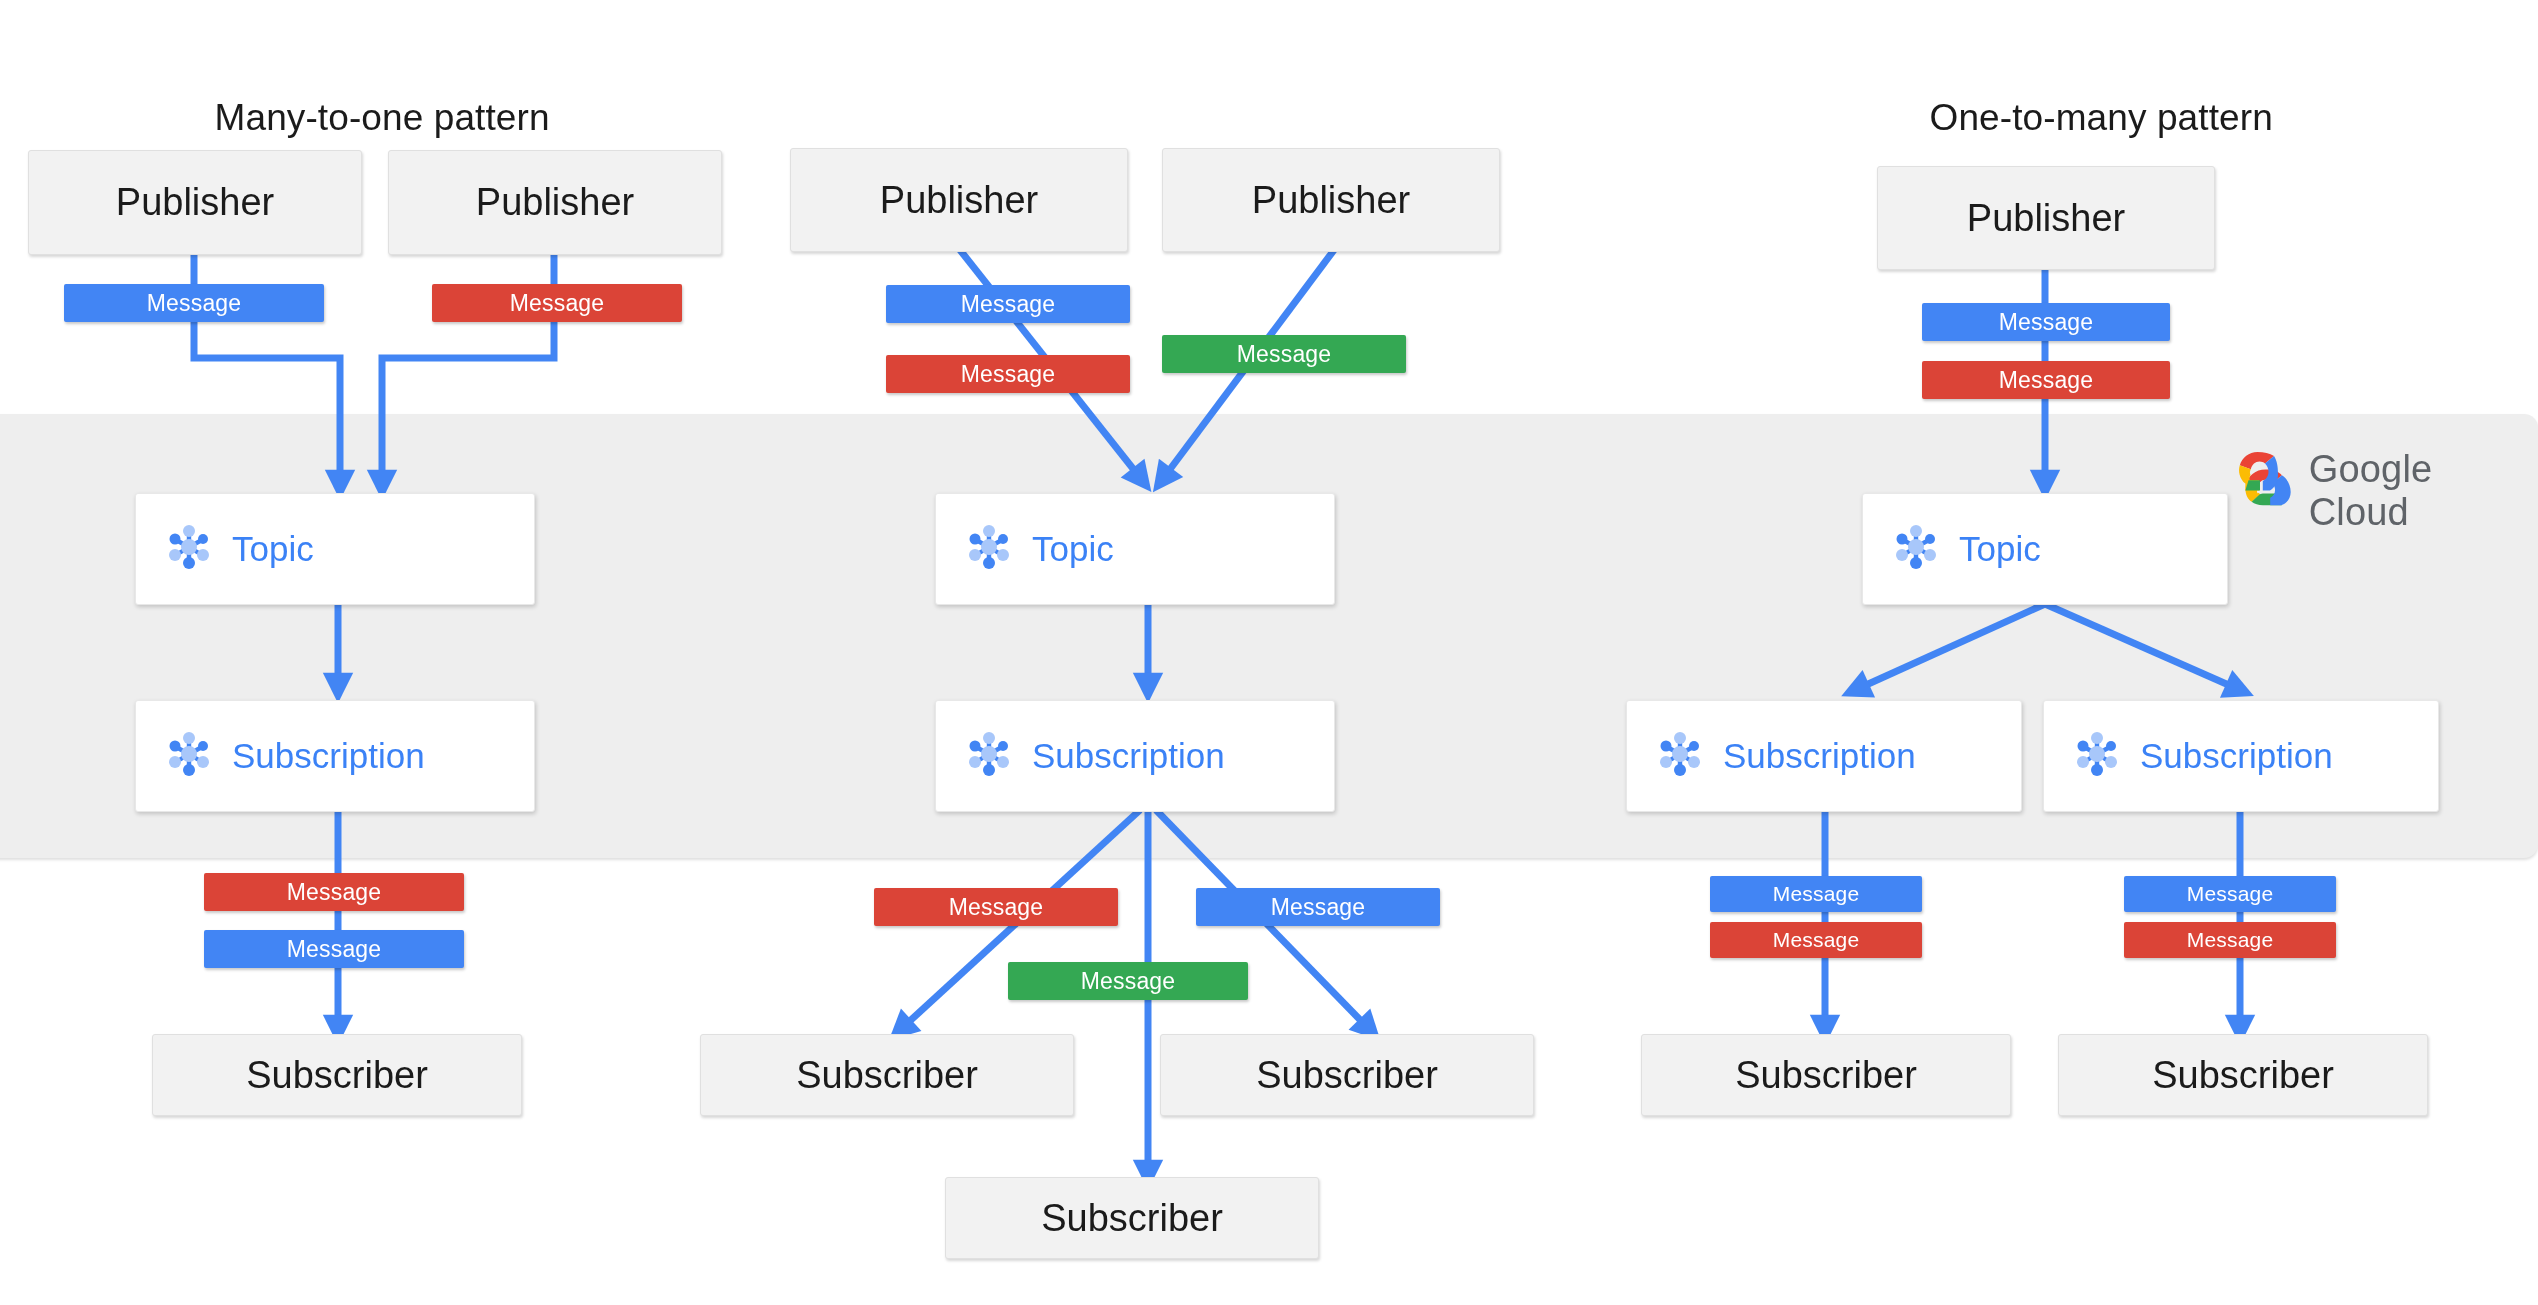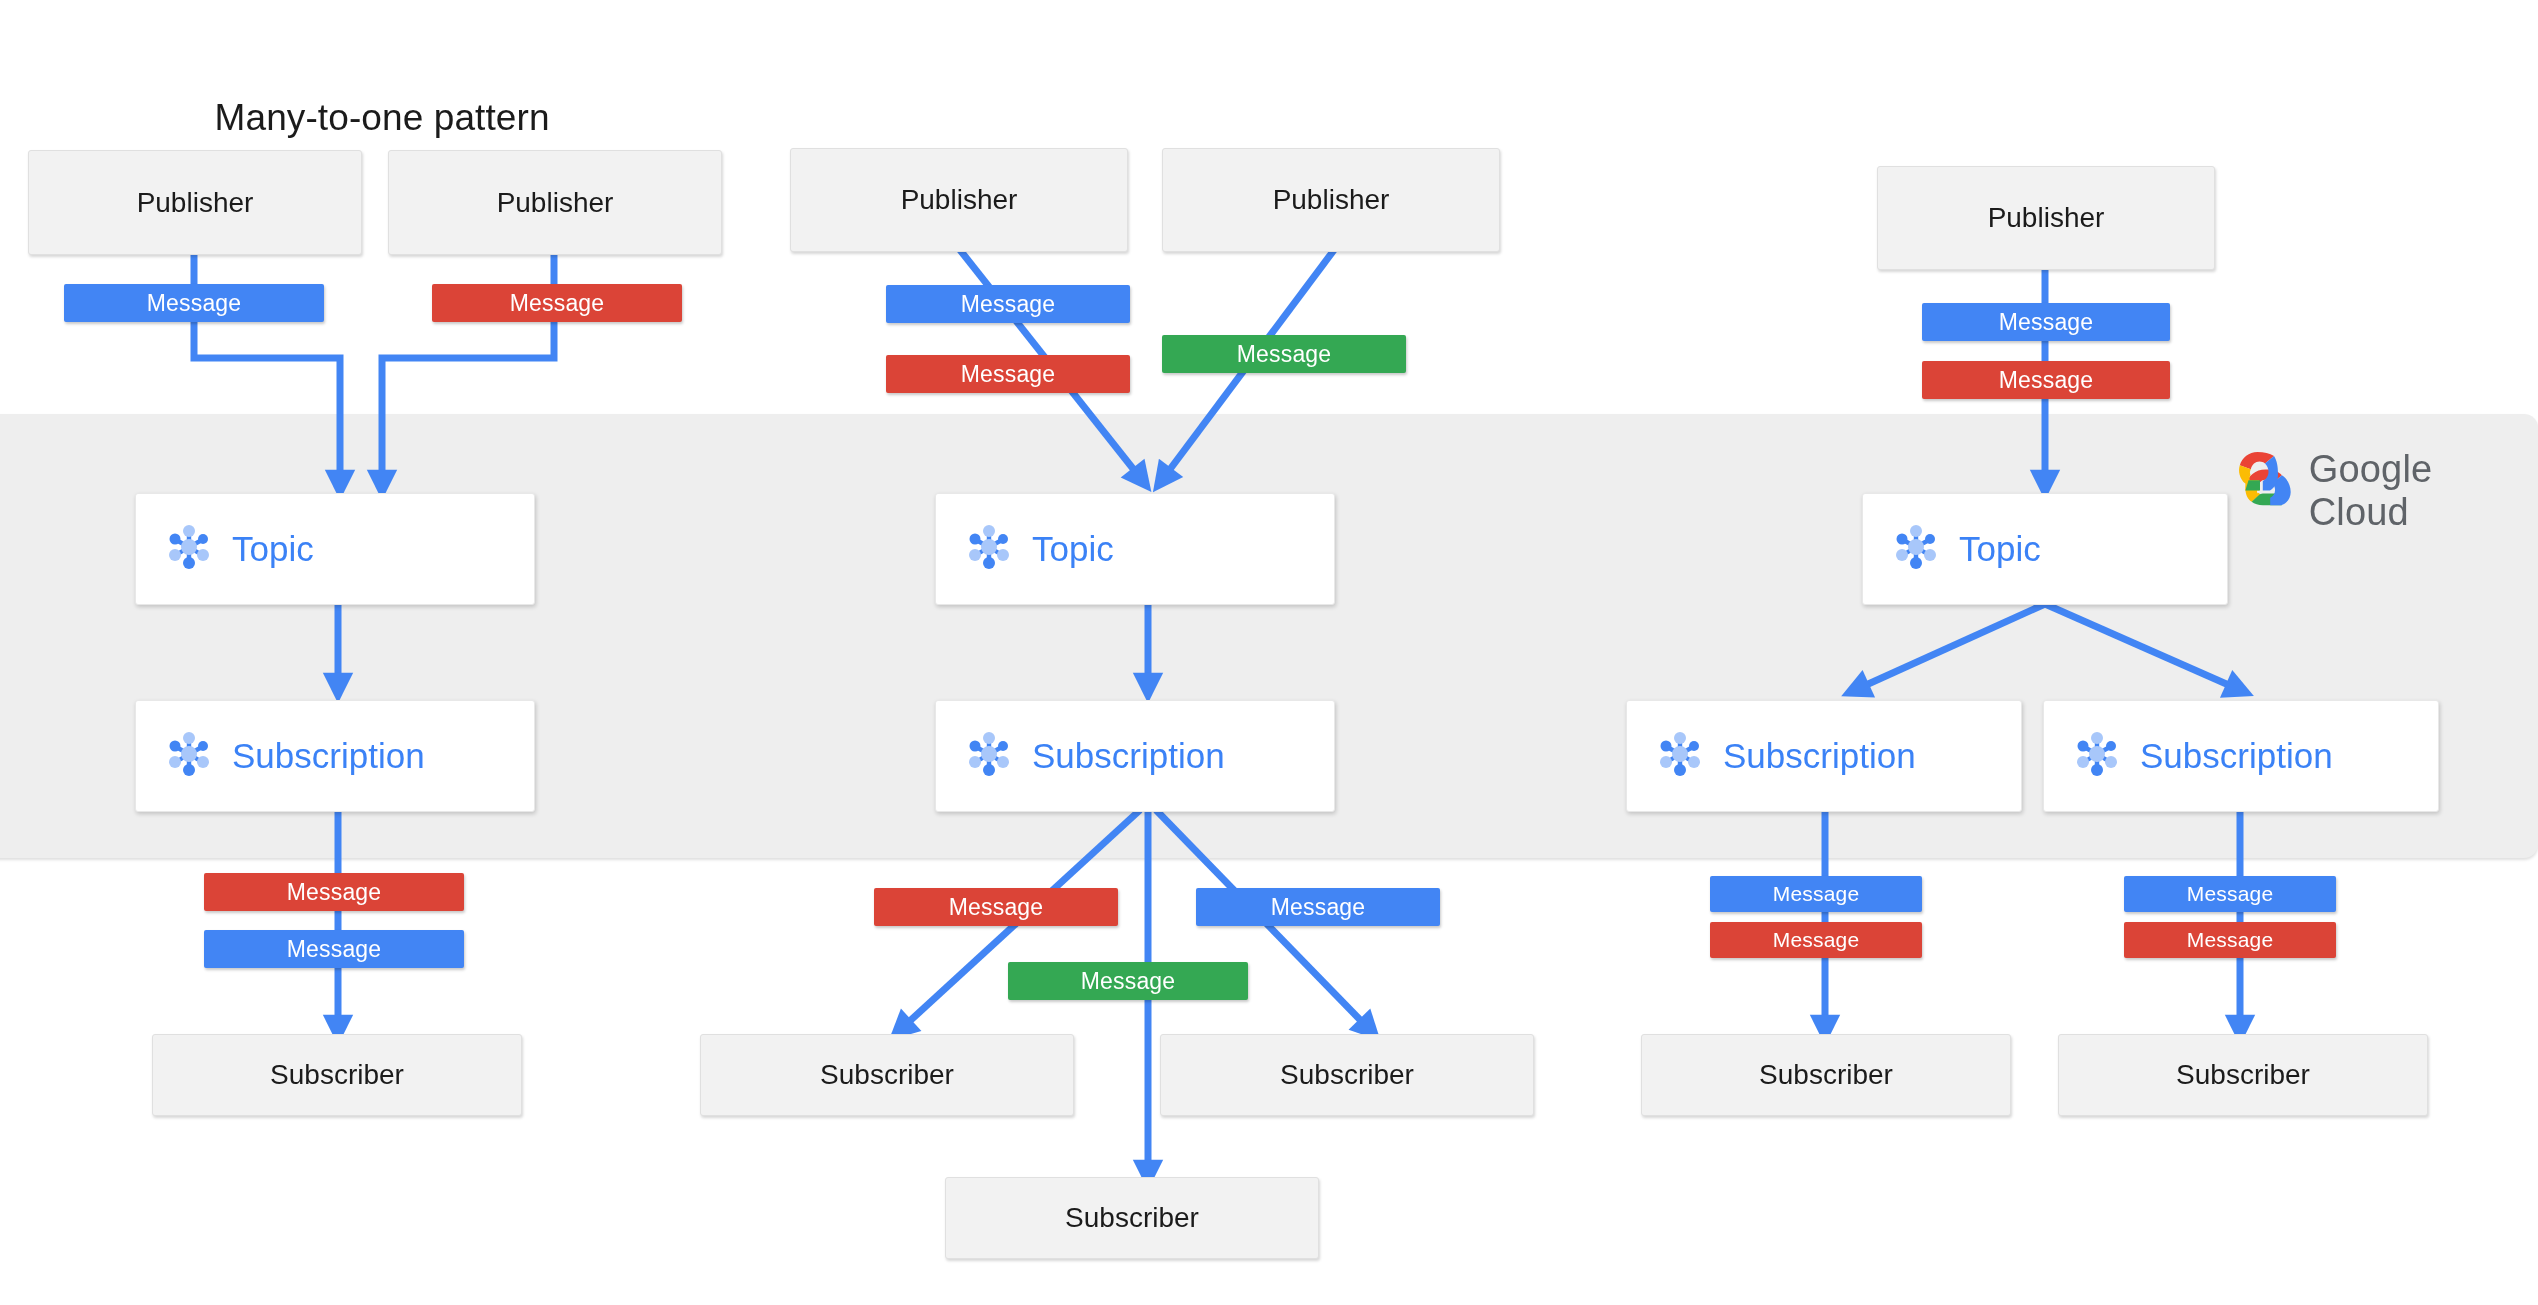--- a/index.html
+++ b/index.html
@@ -12,21 +12,21 @@
               box-shadow:0 2px 3px rgba(0,0,0,.13);}
 
   
   .col-title{position:absolute;font-size:37px;color:#1b1b1b;white-space:pre;
              letter-spacing:.1px;}
 
   
   .node-box{position:absolute;background:#F2F2F2;border:1px solid #E0E0E0;
             border-radius:3px;box-shadow:1px 2px 3px rgba(0,0,0,.16);
             display:flex;align-items:center;justify-content:center;}
-  .node-box .lbl{font-size:28px;color:#1b1b1b;}
+  .node-box .lbl{font-size:38px;color:#1b1b1b;}
 
   
   .svc-box{position:absolute;background:#FFFFFF;border:1px solid #E8E8E8;
            border-radius:3px;box-shadow:1px 2px 4px rgba(0,0,0,.18);
            display:flex;align-items:center;}
   .svc-box .ic{flex:0 0 auto;margin-left:26px;margin-right:16px;}
   .svc-box .lbl{font-size:35px;color:#3b82f6;text-align:center;}
 
   
   .msg{position:absolute;border-radius:2px;box-shadow:1px 2px 3px rgba(0,0,0,.22);
@@ -258,20 +258,23 @@
   <div class="node-box" style="left:700px;top:1034px;width:372px;height:80px;">
     <span class="lbl">Subscriber</span>
   </div>
   <div class="node-box" style="left:1160px;top:1034px;width:372px;height:80px;">
     <span class="lbl">Subscriber</span>
   </div>
   <div class="node-box" style="left:945px;top:1177px;width:372px;height:80px;">
     <span class="lbl">Subscriber</span>
   </div>
 
+  <div class="col-title" style="left:1888px;top:55px;">
+    <span>One-to-many pattern</span>
+  </div>
 
   <div class="node-box" style="left:1877px;top:166px;width:336px;height:102px;">
     <span class="lbl">Publisher</span>
   </div>
 
   <div class="msg" style="left:1922px;top:303px;width:248px;height:38px;background:#4285F4;">
     <span class="lbl">Message</span>
   </div>
   <div class="msg" style="left:1922px;top:361px;width:248px;height:38px;background:#DB4437;">
     <span class="lbl">Message</span>

